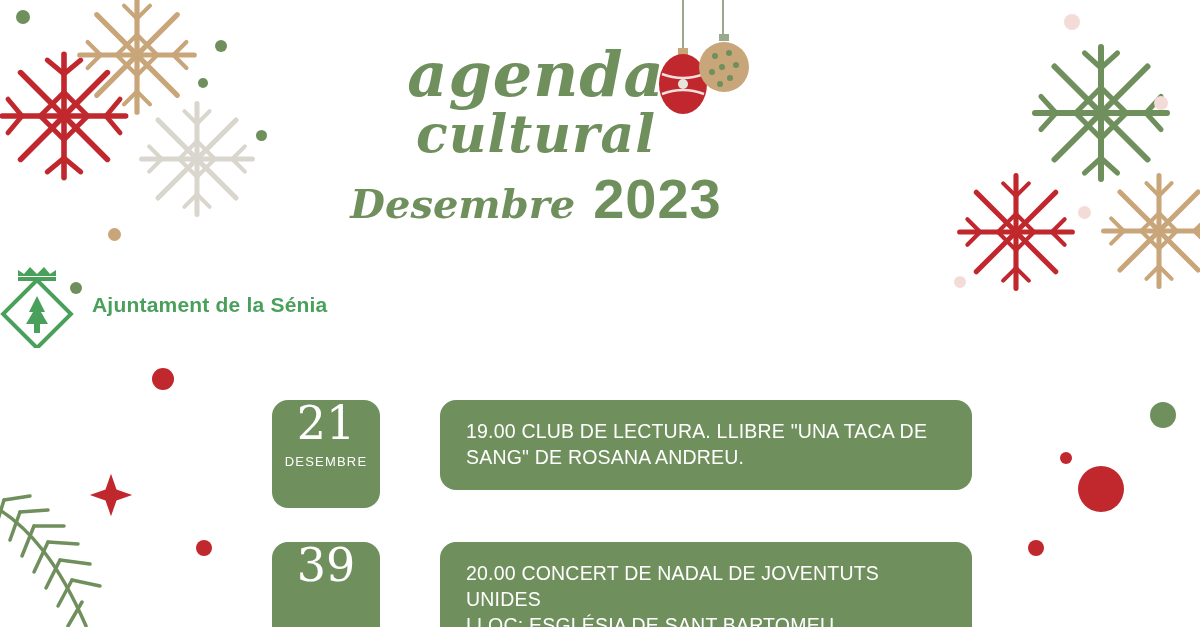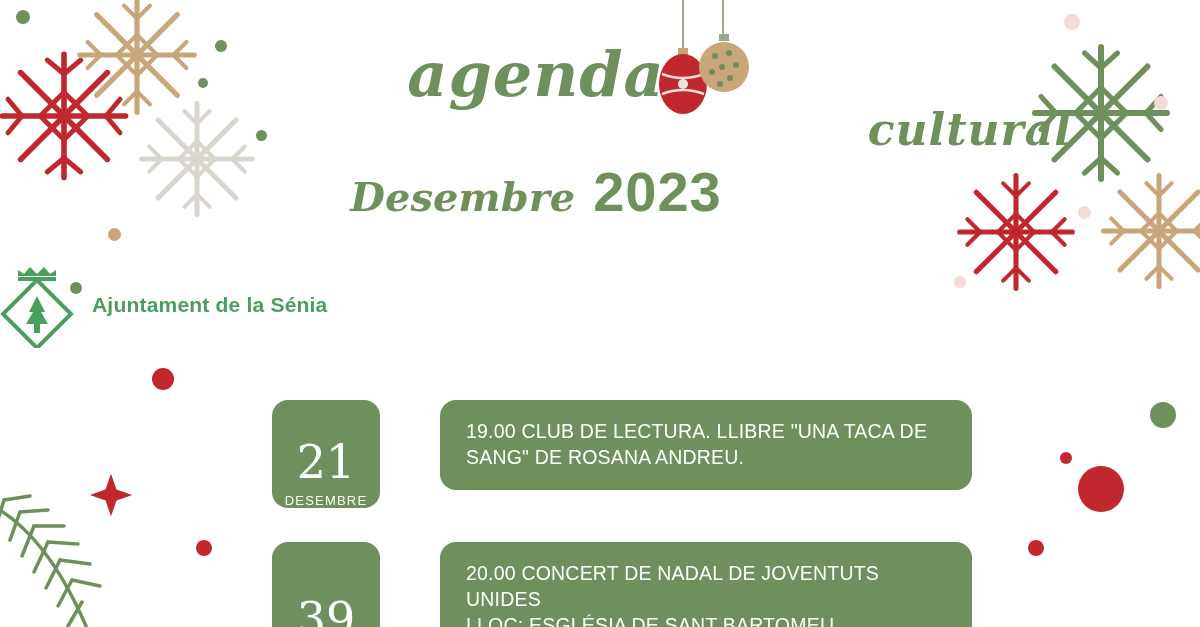--- a/index.html
+++ b/index.html
@@ -40,24 +40,23 @@
     font-weight: bold;
     color: #6f8f5c;
     line-height: 0.95;
   }
   .title-line1 {
     font-size: 62px;
     letter-spacing: 1px;
     margin-top: 46px;
   }
   .title-line2 {
-    font-size: 44px;
+    font-size: 52px;
     letter-spacing: 1px;
     margin-top: 4px;
-    text-align: right;
   }
   .subtitle-row {
     margin-top: 8px;
     display: flex;
     justify-content: center;
     align-items: baseline;
     gap: 18px;
   }
   .subtitle-month {
     font-family: "DejaVu Serif", serif;
@@ -118,21 +117,21 @@
   }
   .day-box {
     width: 108px;
     min-height: 108px;
     background: #6f8f5c;
     border-radius: 16px;
     color: #ffffff;
     display: flex;
     flex-direction: column;
     align-items: center;
-    justify-content: flex-end;
+    justify-content: flex-start;
     flex: 0 0 auto;
   }
   .day-num {
     font-family: "DejaVu Serif", serif;
     font-size: 46px;
     line-height: 1;
     font-weight: normal;
   }
   .day-label {
     font-family: "Liberation Sans", sans-serif;

